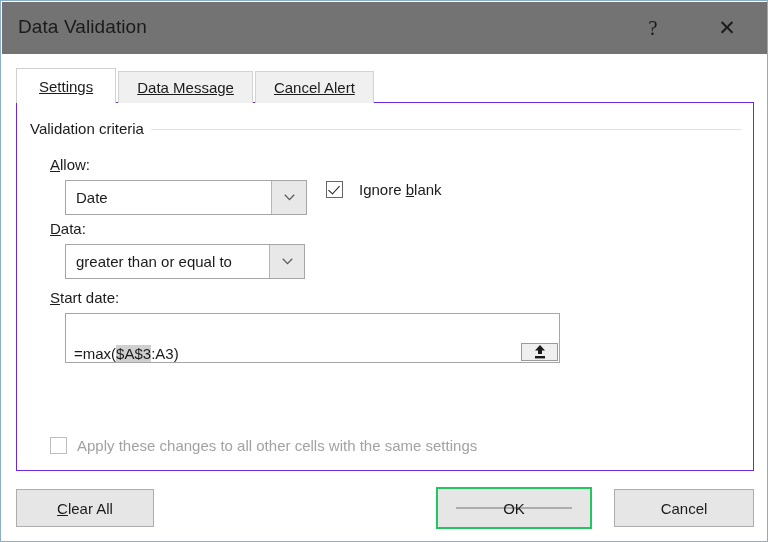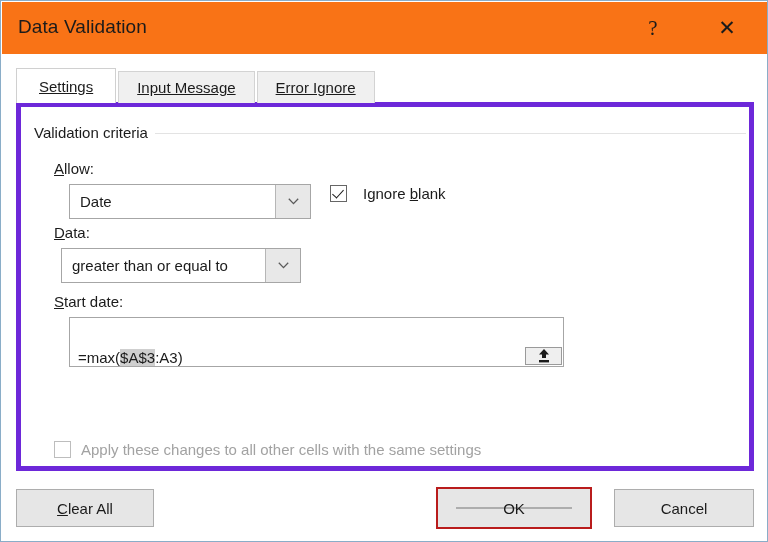--- a/index.html
+++ b/index.html
@@ -22,21 +22,21 @@
     overflow: hidden;
   }
 
   
   #titlebar {
     position: absolute;
     left: 1px;
     top: 1px;
     width: 766px;
     height: 52px;
-    background: #f97316;
+    background: #737373;
     box-sizing: border-box;
   }
   #title-text {
     position: absolute;
     left: 16px;
     top: 14px;
     font-size: 19px;
     color: #1b1b1b;
     letter-spacing: 0.1px;
     white-space: nowrap;
@@ -106,21 +106,21 @@
 
   
   #tabpanel {
     position: absolute;
     left: 15px;
     top: 101px;
     width: 738px;
     height: 369px;
     box-sizing: border-box;
     background: #ffffff;
-    border: 5px solid #6d28d9;
+    border: 1px solid #6d28d9;
     z-index: 2;
   }
 
   
   #group-label {
     position: absolute;
     left: 13px;
     top: 17px;
     font-size: 15px;
     color: #1b1b1b;
@@ -179,21 +179,21 @@
     display: flex;
     align-items: center;
     justify-content: center;
   }
   .chev {
     width: 11px;
     height: 7px;
   }
 
   #allow-combo { left: 48px; top: 77px; width: 242px; }
-  #data-combo  { left: 40px; top: 141px; width: 240px; }
+  #data-combo  { left: 48px; top: 141px; width: 240px; }
 
   
   #ignore-blank-row {
     position: absolute;
     left: 309px;
     top: 78px;
     display: flex;
     align-items: center;
     cursor: default;
   }
@@ -300,21 +300,21 @@
   #clear-all-button { left: 15px;  top: 488px; width: 138px; }
   #cancel-button    { left: 613px; top: 488px; width: 140px; }
 
   #ok-button {
     position: absolute;
     left: 435px;
     top: 486px;
     width: 156px;
     height: 42px;
     box-sizing: border-box;
-    border: 2px solid #b91c1c;
+    border: 2px solid #22c55e;
     background: #e6e6e6;
     padding: 18px;
     cursor: default;
   }
   #ok-button-inner {
     width: 100%;
     height: 100%;
     box-sizing: border-box;
     border: 1px solid #adadad;
     background: #e6e6e6;
@@ -395,24 +395,24 @@
       <span id="apply-label">Apply these changes to all other cells with the same settings</span>
     </div>
 
   </div>
 
   <div id="tabstrip">
     <div class="tab active">
       <span>Settings</span>
     </div>
     <div class="tab">
-      <span>Input Message</span>
+      <span>Data Message</span>
     </div>
     <div class="tab">
-      <span>Error Ignore</span>
+      <span>Cancel Alert</span>
     </div>
   </div>
 
   <button class="btn" id="clear-all-button">
       <span class="acc">C</span>
       <span>lear All</span>
     </button>
 
   <div id="ok-button">
     <div id="ok-button-inner">OK</div>

